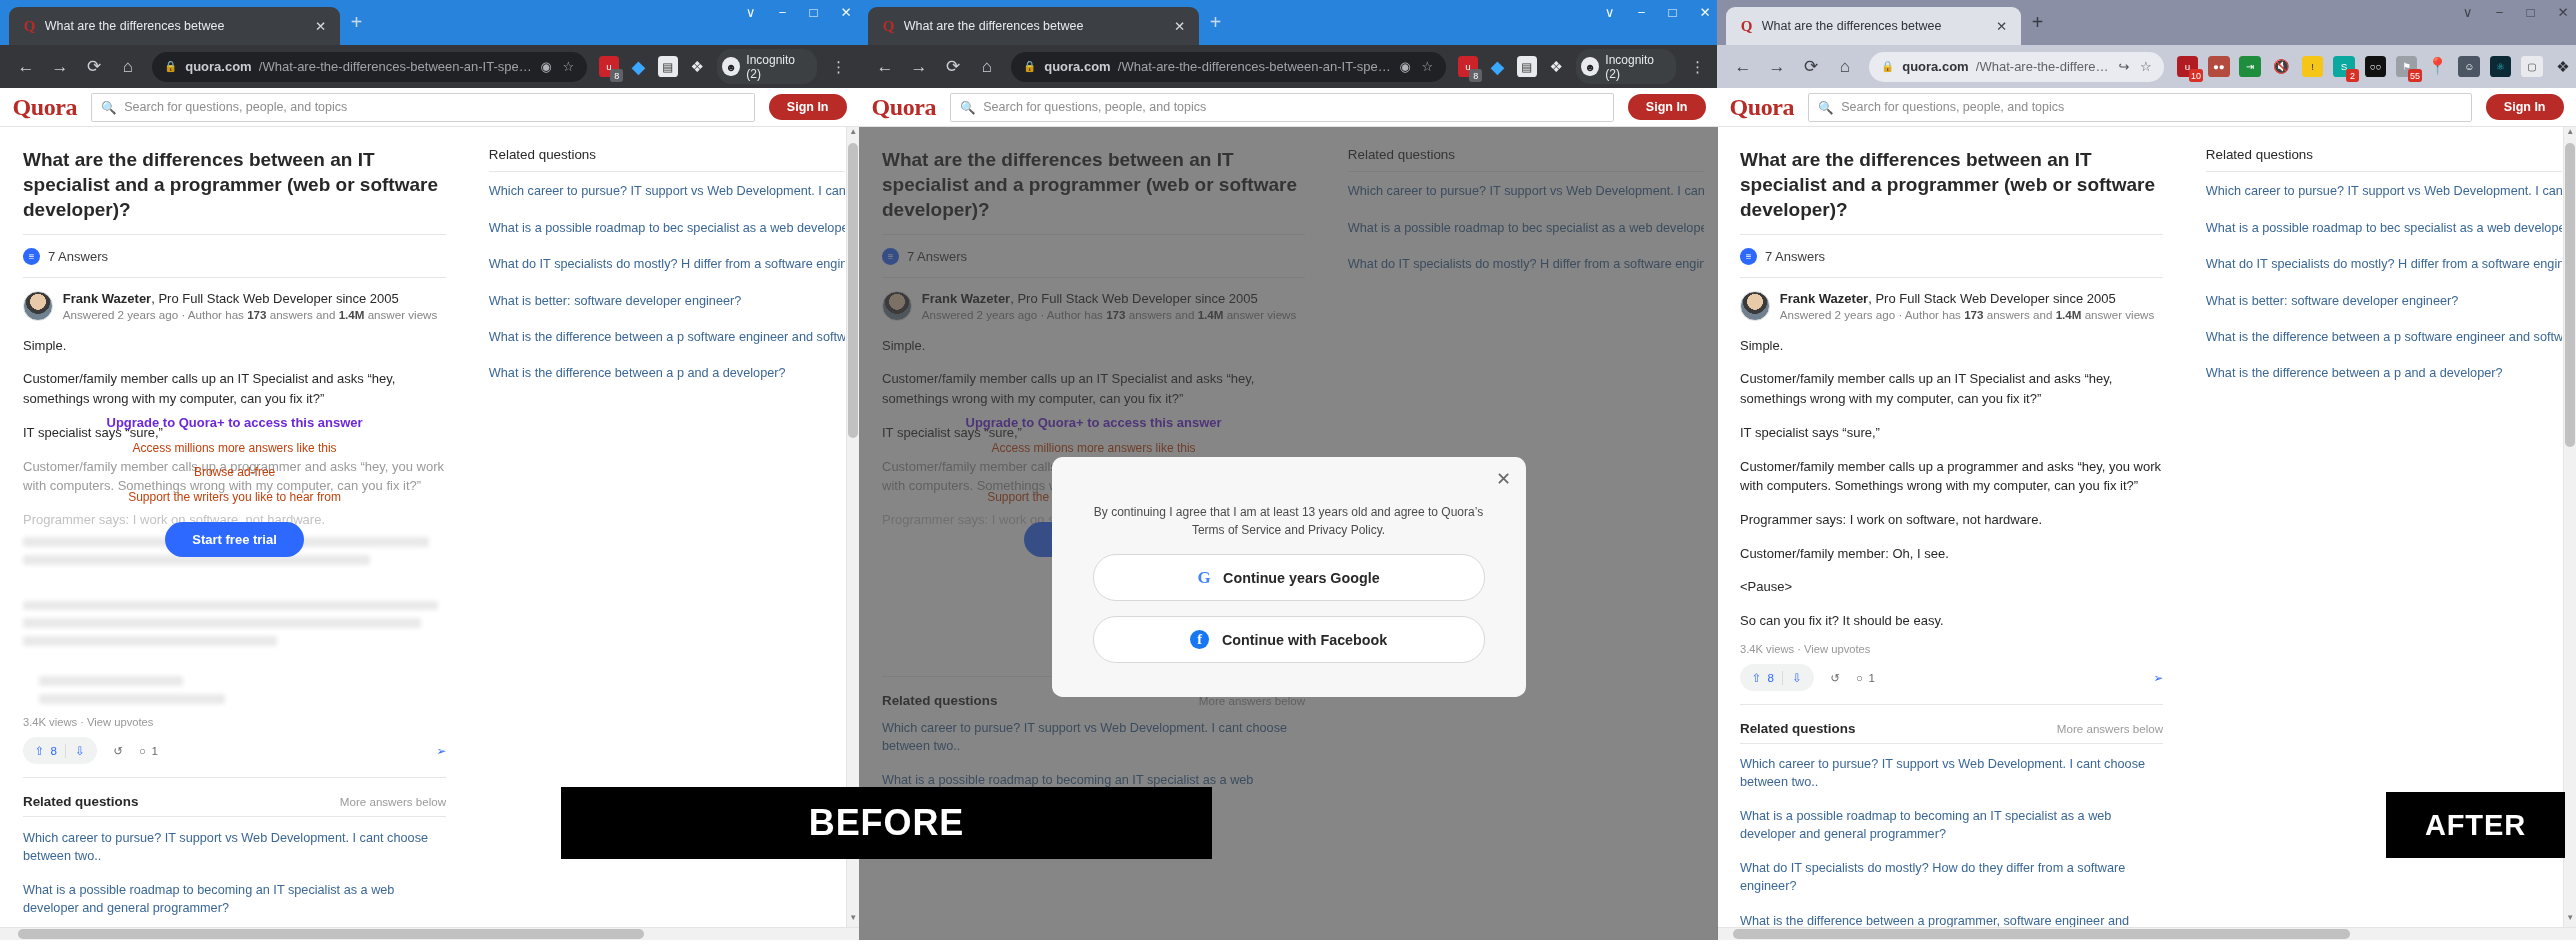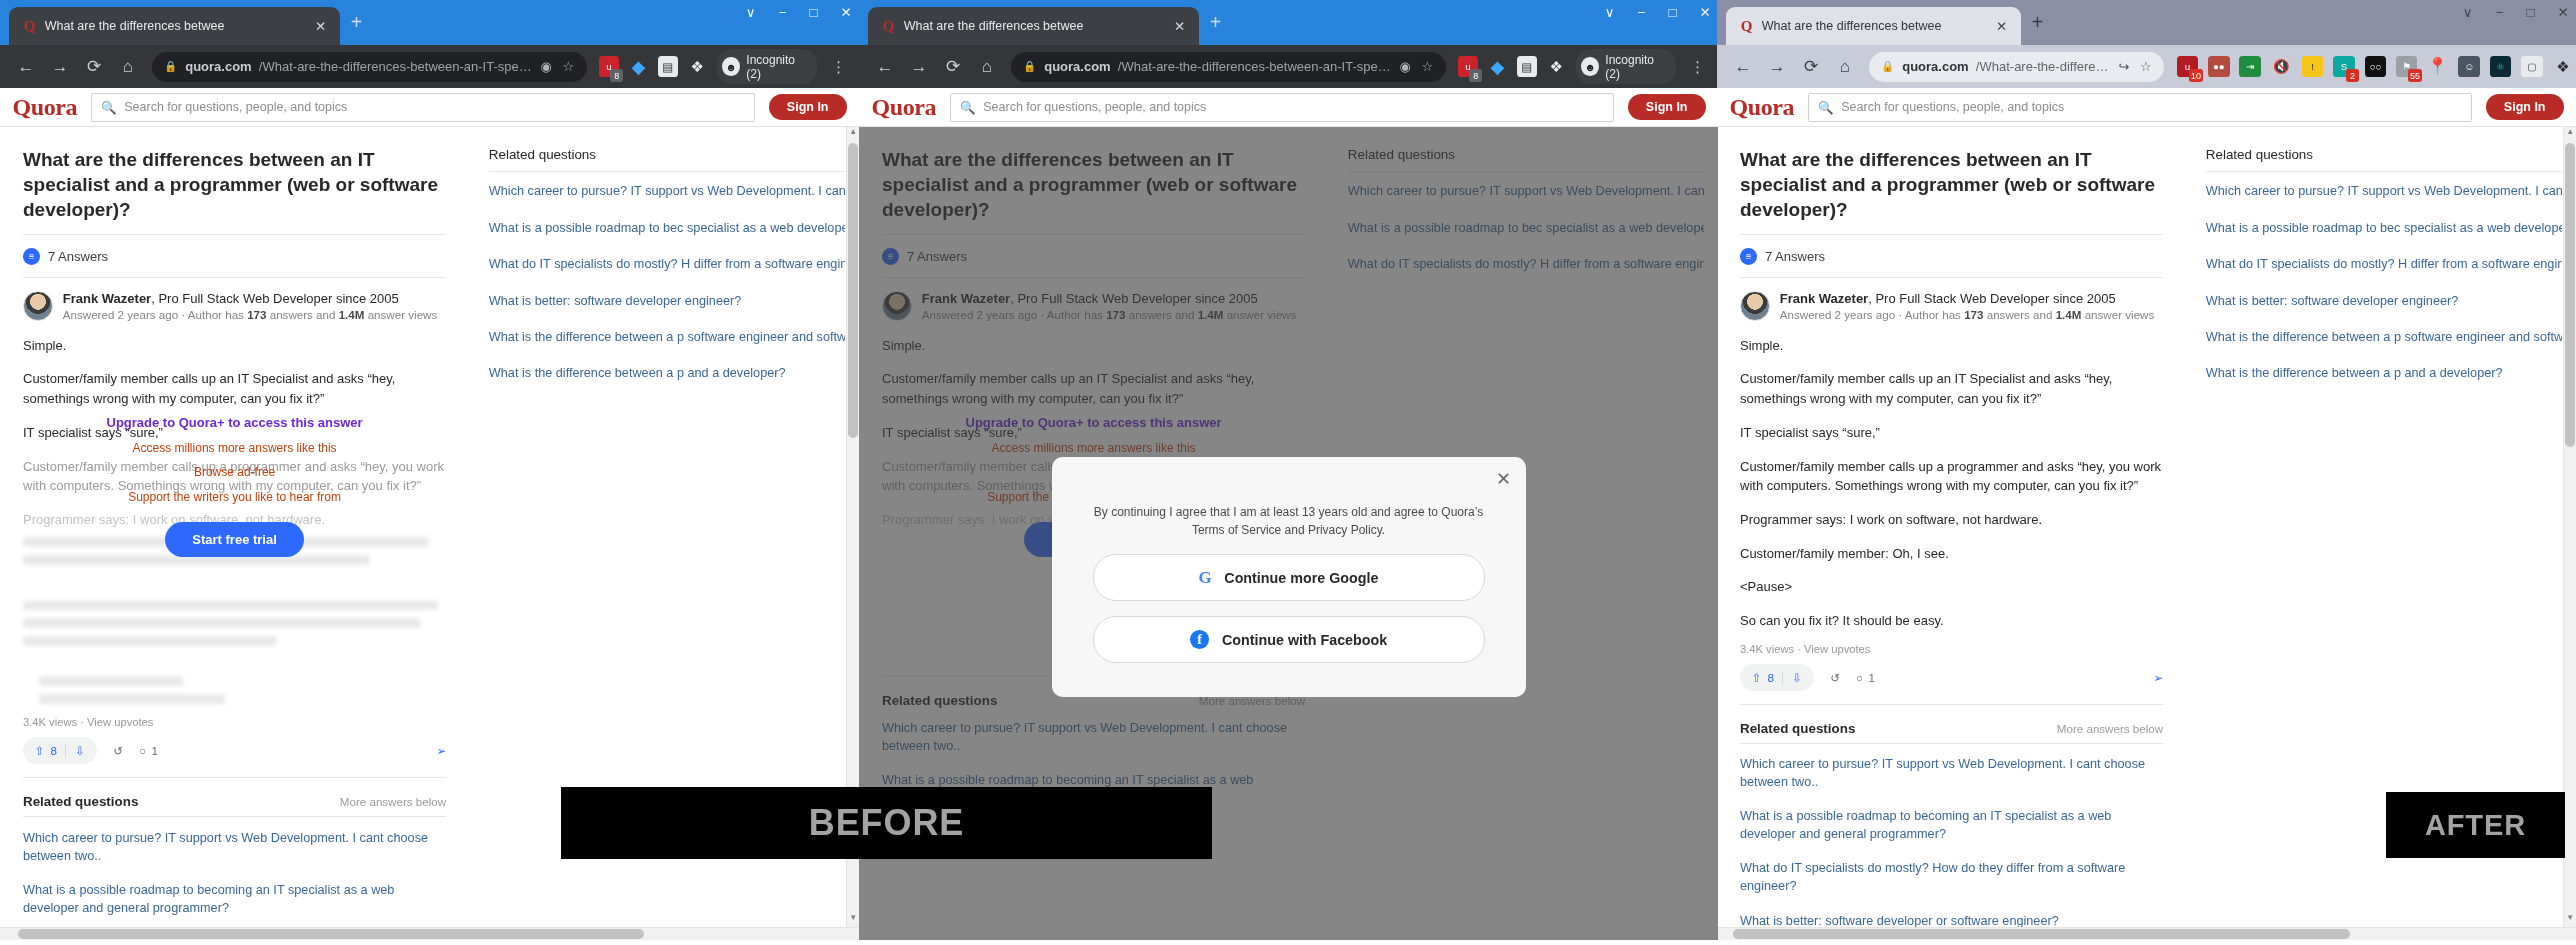--- a/index.html
+++ b/index.html
@@ -237,21 +237,21 @@
     font-family: "Liberation Serif", serif; font-weight: bold; font-size: 14.3px;
     display: flex; align-items: center; justify-content: center; line-height: 1;
   }
   .modal-foot {
     position: absolute; z-index: 50; left: 0; right: 0; top: 626px;
     text-align: center; color: #ffffff; font-size: 12.5px; font-weight: bold;
   }
 
   
   .banner {
-    position: absolute; z-index: 90; background: #000; color: #a3a3a3;
+    position: absolute; z-index: 90; background: #000; color: #ffffff;
     display: flex; align-items: center; justify-content: center;
     font-weight: bold; letter-spacing: 0.9px;
   }
   .banner-before { left: 561px; top: 787px; width: 651px; height: 72px; font-size: 36px; }
   .banner-after  { left: 2386px; top: 792px; width: 179px; height: 66px; font-size: 29px; }
 </style>
 </head>
 <body>
 
 <div class="stage">
@@ -526,21 +526,21 @@
         </div>
 
         <div class="dimmer"></div>
       </div>
 
       <div class="modal">
         <span class="modal-close">✕</span>
         <div class="modal-legal">By continuing I agree that I am at least 13 years old and agree to Quora’s Terms of Service and Privacy Policy.</div>
         <button class="oauth-btn">
           <span class="g-ic">G</span>
-          <span>Continue more Google</span>
+          <span>Continue years Google</span>
         </button>
         <button class="oauth-btn">
           <span class="fb-ic">f</span>
           <span>Continue with Facebook</span>
         </button>
       </div>
     </div>
   </div>
 
   <div class="panel panel-right chrome-light">
@@ -658,21 +658,20 @@
           <div class="hr"></div>
           <div class="rel-head">
             <span class="rel-title">Related questions</span>
             <span class="rel-more">More answers below</span>
           </div>
           <div class="hr" style="margin:7.2px 0 0 0"></div>
           <div class="rel-list">
             <div class="rel-item">Which career to pursue? IT support vs Web Development. I cant choose between two..</div>
             <div class="rel-item">What is a possible roadmap to becoming an IT specialist as a web developer and general programmer?</div>
             <div class="rel-item">What do IT specialists do mostly? How do they differ from a software engineer?</div>
-            <div class="rel-item">What is better: software developer or software engineer?</div>
             <div class="rel-item">What is the difference between a programmer, software engineer and software developer? Which one is the hardest and which one is the best career choice?</div>
           </div>
         </div>
 
         <div class="qside">
           <div class="side-title">Related questions</div>
           <div class="hr" style="margin:9px 0 0 0"></div>
           <div class="side-list">
             <div class="side-item">Which career to pursue? IT support vs Web Development. I cant choose betwe</div>
             <div class="side-item">What is a possible roadmap to bec specialist as a web developer and g</div>

